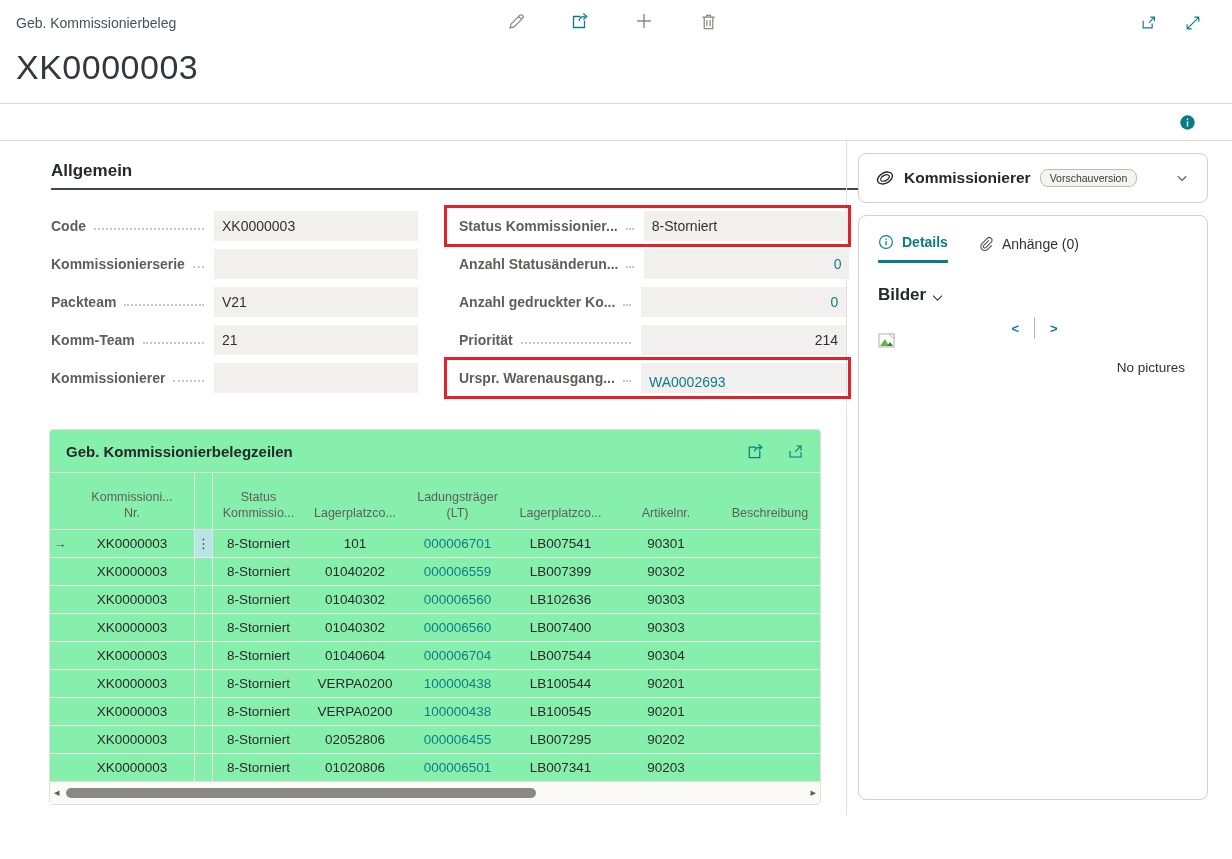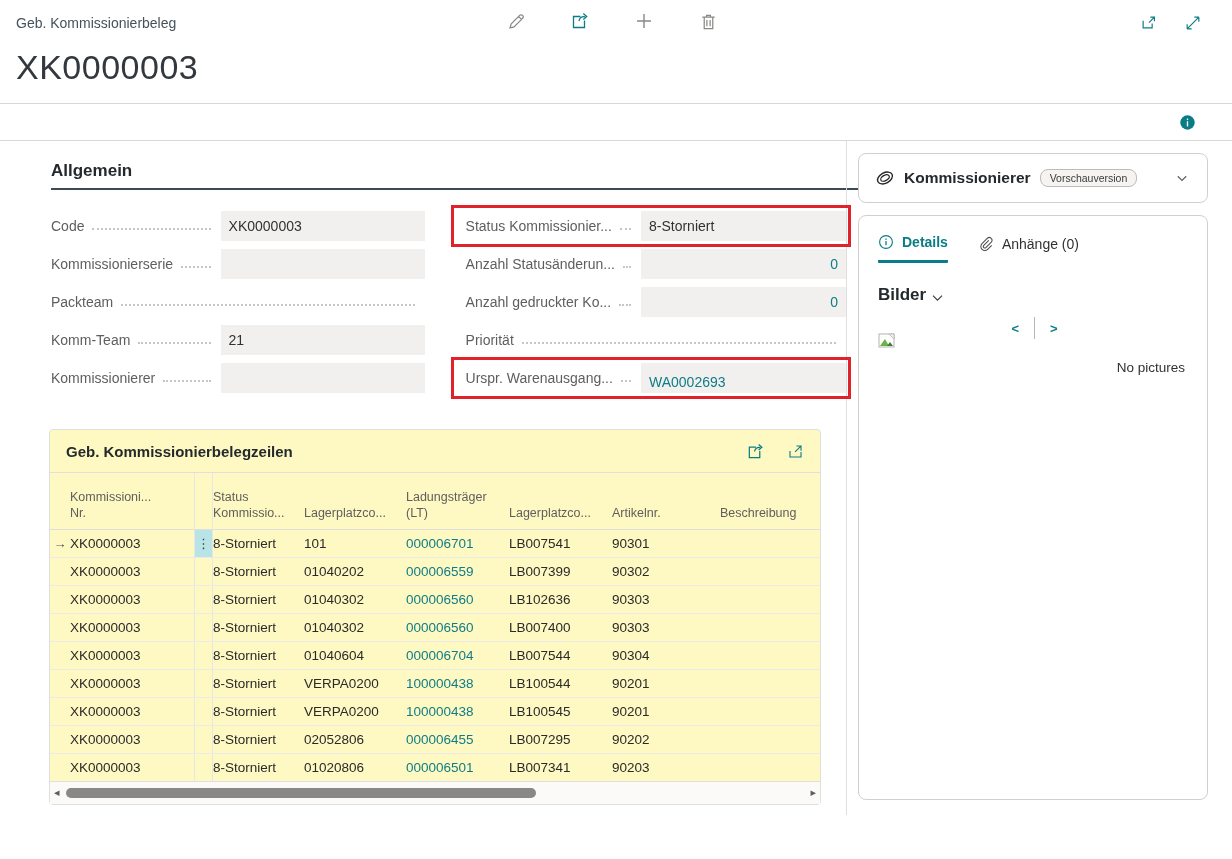--- a/index.html
+++ b/index.html
@@ -26,38 +26,38 @@
   .rail { flex:1; border-left:1px solid #e1dfdd; padding:12px 24px 0 11px; }
 
   
   .section-title { margin-left:16px; font-size:17px; font-weight:700; color:#24292d; padding-bottom:7px;
     border-bottom:2px solid #3d4b57; width:814px; }
   .fields-wrap { display:flex; margin-top:21px; }
   .fields-left { width:386px; margin-left:16px; }
   .fields-right { width:402px; margin-left:26px; }
   .frow { display:flex; align-items:center; height:30px; margin-bottom:8px; position:relative; }
   .fields-right .frow { padding-left:15px; }
-  .frow .flabel { font-size:14px; color:#605e5c; white-space:nowrap; }
+  .frow .flabel { font-size:14px; color:#605e5c; white-space:nowrap;font-weight:bold; }
   .frow .leader { flex:1; margin:0 10px 0 8px; border-bottom:2px dotted #c8c6c4; transform:translateY(3px); min-width:8px; }
   .fbox { height:30px; background:#f1f0ef; display:flex; align-items:center; padding:0 8px; font-size:14px; color:#323130; flex:none; }
   .fields-left .fbox { width:204px; }
   .fields-right .fbox { width:205px; }
   .fbox.num { justify-content:flex-end; }
   .val-teal { color:#0e7d87; }
   .val-link { color:#0e7d87; cursor:pointer;margin-top:7px; }
   .frow.hl::after { content:""; position:absolute; top:-6px; bottom:-6px; left:0; right:-5px;
     border:3px solid #e0222b; pointer-events:none; }
 
   
-  .lines-card { margin:28px 0 0 14px; width:772px; border:1px solid #e1dfdd; border-radius:4px; background:#fef9c3; }
+  .lines-card { margin:28px 0 0 14px; width:772px; border:1px solid #e1dfdd; border-radius:4px; background:#86efac; }
   .lines-head { height:42px; display:flex; align-items:center; padding:0 14px 0 16px; }
   .lines-title { font-size:15px; font-weight:700; color:#24292d; }
   .lines-head .spacer { flex:1; }
   .lines-head .icon-btn { margin-left:18px; }
-  .tgrid { display:grid; grid-template-columns:20px 124px 19px 91px 102px 103px 103px 108px 1fr; align-items:center; }
+  .tgrid { display:grid; grid-template-columns:20px 124px 19px 91px 102px 103px 103px 108px 1fr; align-items:center;text-align:center; }
   .thead { border-top:1px solid #e1dfdd; border-bottom:1px solid #e1dfdd; height:58px; align-items:end; }
   .thead .hc { font-size:12.5px; color:#605e5c; line-height:1.3; padding-bottom:8px; white-space:nowrap; overflow:hidden; }
   .trow { height:28px; border-bottom:1px solid #eceae8; font-size:13.5px; color:#2b2a29; }
   .trow:last-child { border-bottom:1px solid #e1dfdd; }
   .cell { white-space:nowrap; overflow:hidden; }
   .dots-col { height:100%; border-left:1px solid #e8e6e4; border-right:1px solid #e8e6e4;
     display:flex; align-items:center; justify-content:center; }
   .trow.selected .dots-col { background:#b9e4e7; color:#3c3b3a; font-size:13px; cursor:pointer; }
   .arrow-col { display:flex; align-items:center; justify-content:center; color:#55524f; font-size:13px; }
   .du { border-bottom:1px dotted #4a4947; padding-bottom:1px; }
@@ -163,20 +163,23 @@
           <div class="frow">
             <span class="flabel">Kommissionierserie</span>
             <span class="leader"></span>
             <div class="fbox">
               <span></span>
             </div>
           </div>
           <div class="frow">
             <span class="flabel">Packteam</span>
             <span class="leader"></span>
+            <div class="fbox">
+              <span>V21</span>
+            </div>
           </div>
           <div class="frow">
             <span class="flabel">Komm-Team</span>
             <span class="leader"></span>
             <div class="fbox">
               <span>21</span>
             </div>
           </div>
           <div class="frow">
             <span class="flabel">Kommissionierer</span>
@@ -204,20 +207,23 @@
           <div class="frow">
             <span class="flabel">Anzahl gedruckter Ko...</span>
             <span class="leader"></span>
             <div class="fbox num">
               <span class="val-teal">0</span>
             </div>
           </div>
           <div class="frow">
             <span class="flabel">Priorität</span>
             <span class="leader"></span>
+            <div class="fbox num">
+              <span>214</span>
+            </div>
           </div>
           <div class="frow hl">
             <span class="flabel">Urspr. Warenausgang...</span>
             <span class="leader"></span>
             <div class="fbox">
               <span class="val-link">WA0002693</span>
             </div>
           </div>
         </div>
     </div>

